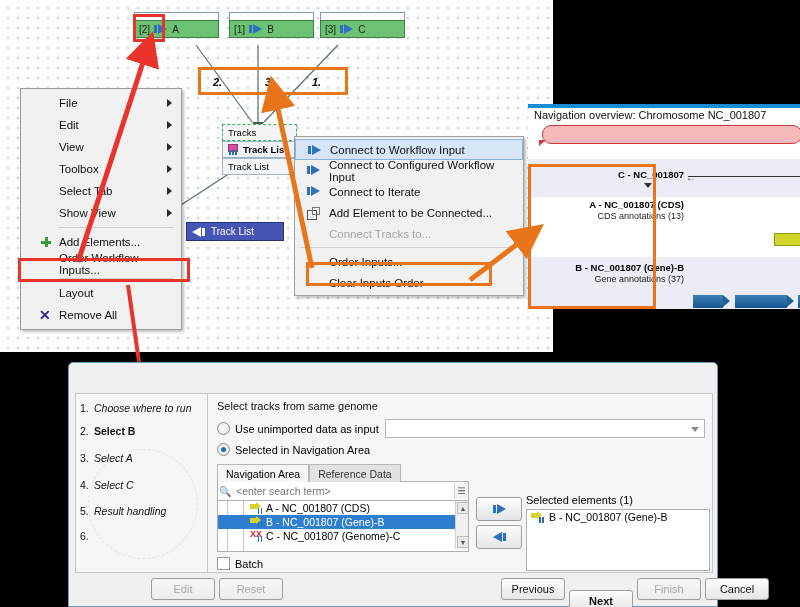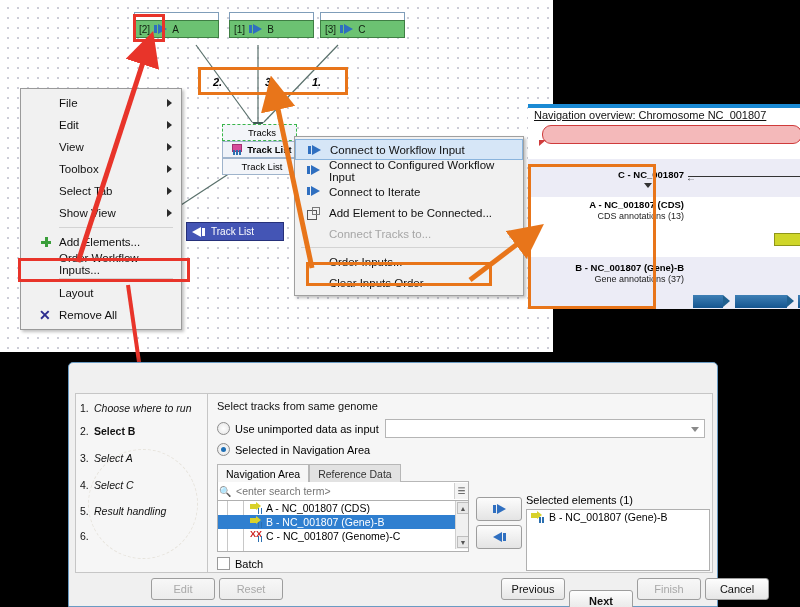--- a/index.html
+++ b/index.html
@@ -43,21 +43,21 @@
   }
   .back-arrow:after{
     content:"";position:absolute;right:4px;top:0;width:0;height:0;
     border-top:5px solid transparent;border-bottom:5px solid transparent;
     border-right:9px solid #ffffff;
   }
   
   #tracks-node{position:absolute;left:222px;top:124px;width:75px;}
   #tracks-node .tn-row{
     border:1px solid #9fb4cc;background:#f3f5f9;height:17px;
-    display:flex;align-items:center;padding-left:5px;box-sizing:border-box;font-size:9.5px;justify-content:center;
+    display:flex;align-items:center;padding-left:5px;box-sizing:border-box;font-size:9.5px;
   }
   #tracks-node .tn-sel{border:1px dashed #39b54a;}
   #tracks-node .tn-mid{background:#eef2f8;font-weight:bold;}
   #tracklist-out{
     position:absolute;left:186px;top:222px;width:98px;height:19px;
     background:#4455b5;border:1px solid #26307a;display:flex;align-items:center;
     padding-left:5px;box-sizing:border-box;color:#fff;font-size:10px;
   }
   
   #ctx-left{
@@ -101,21 +101,21 @@
     border-top:5px solid transparent;border-bottom:5px solid transparent;border-left:9px solid #2f6fc0;}
   .elem-ic{width:12px;height:11px;position:relative;}
   .elem-ic:before{content:"";position:absolute;left:0;top:3px;width:8px;height:8px;border:1px solid #555;}
   .elem-ic:after{content:"";position:absolute;left:5px;top:0;width:6px;height:6px;border:1px solid #777;}
   
   #nav-panel{
     position:absolute;left:528px;top:104px;width:272px;height:205px;background:#ffffff;
     overflow:hidden;
   }
   #nav-topbar{position:absolute;left:0;top:0;width:272px;height:4px;background:#1a8ad4;}
-  #nav-title{position:absolute;left:6px;top:5px;font-size:11px;color:#111;text-decoration:underline;}
+  #nav-title{position:absolute;left:6px;top:5px;font-size:11px;color:#111;}
   #nav-chrom{
     position:absolute;left:14px;top:21px;width:258px;height:17px;
     background:#f4b9ba;border:1px solid #cf3b3b;border-radius:9px;
   }
   #nav-chrom-tick{
     position:absolute;left:11px;top:36px;width:0;height:0;
     border-left:7px solid #cf3b3b;border-bottom:6px solid transparent;
   }
   #trackrows{position:absolute;left:0;top:55px;width:272px;height:150px;}
   .trow{position:relative;box-sizing:border-box;}

